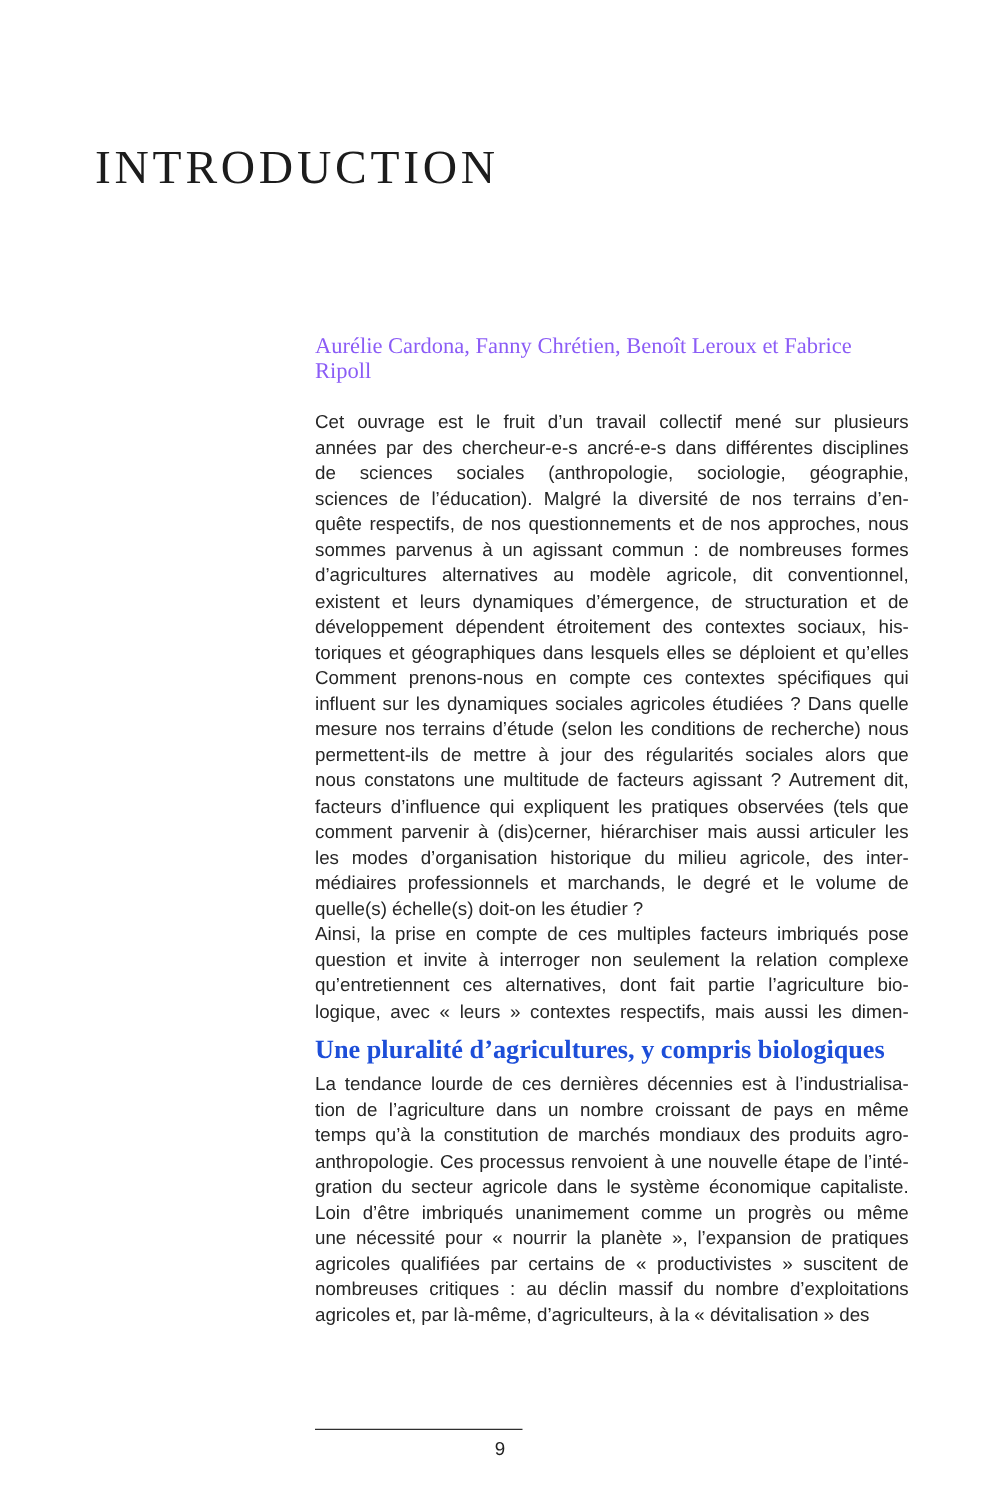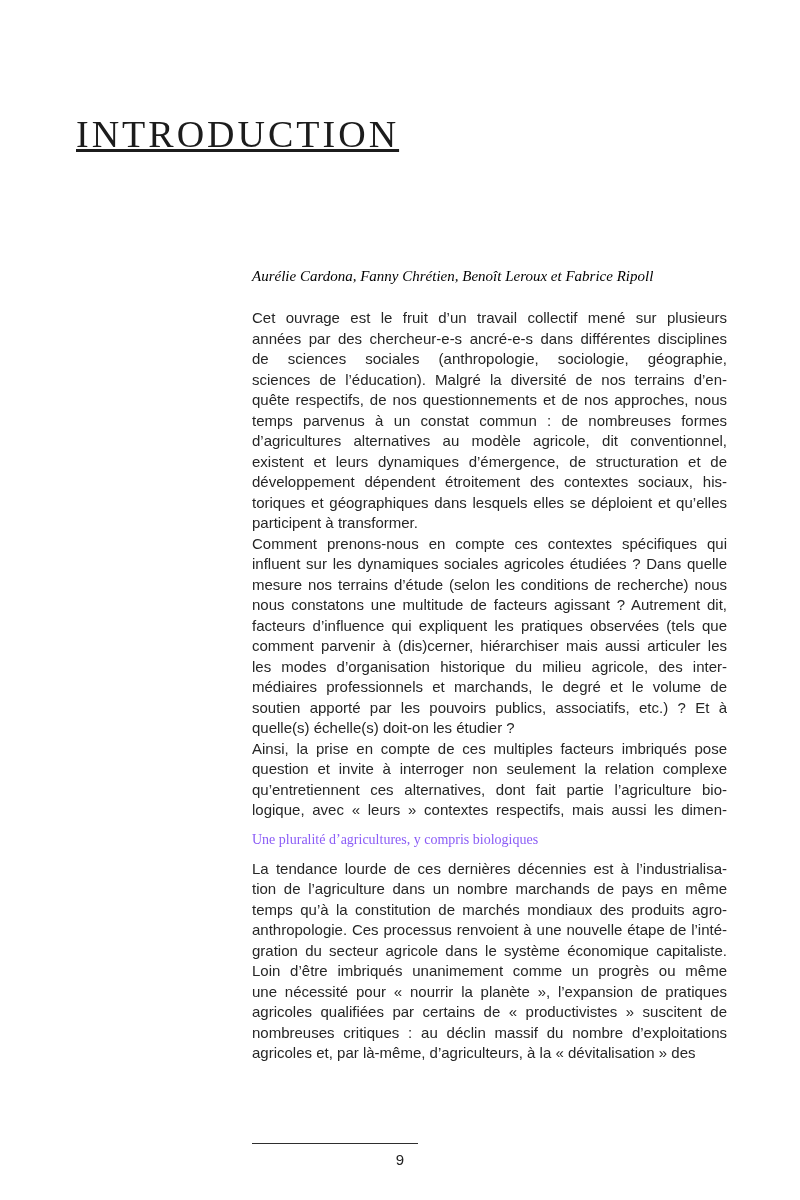--- a/index.html
+++ b/index.html
@@ -15,55 +15,53 @@
     position: absolute;
     left: 76px;
     top: 114px;
     margin: 0;
     font-family: "Liberation Serif", serif;
     font-weight: 400;
     font-size: 38px;
     line-height: 40px;
     letter-spacing: 3px;
     color: #1c1c1c;
-    text-decoration: underline;
   }
   .content {
     position: absolute;
     left: 252px;
     top: 266px;
     width: 475px;
   }
   .byline {
     font-family: "Liberation Serif", serif;
-    font-style: italic;
-    font-size: 15px;
+    font-size: 18px;
     line-height: 20px;
-    color: #000000;
+    color: #8b5cf6;
     margin: 0 0 22px 0;
   }
   .para { margin: 0; }
   .line {
     font-family: Liberation Sans, sans-serif;
     font-size: 15px;
     line-height: 20.5px;
     height: 20.5px;
     overflow: hidden;
     color: #262626;
     text-align: justify;
     text-align-last: justify;
   }
   .line.last { text-align-last: left; }
   .section-heading {
     margin: 6px 0 6px 0;
     font-family: "Liberation Serif", serif;
-    font-weight: 400;
-    font-size: 14px;
+    font-weight: 700;
+    font-size: 21px;
     line-height: 26px;
-    color: #8b5cf6;
+    color: #1d4ed8;
     white-space: nowrap;
   }
   .footnote-rule {
     position: absolute;
     left: 252px;
     top: 1143px;
     width: 166px;
     height: 0;
     border-top: 1.5px solid #2e2e2e;
   }
@@ -86,49 +84,48 @@
 
   <div class="content">
     <p class="byline">Aurélie Cardona, Fanny Chrétien, Benoît Leroux et Fabrice Ripoll</p>
     <div id="body-container">
         <div class="para">
           <div class="line">Cet ouvrage est le fruit d’un travail collectif mené sur plusieurs</div>
           <div class="line">années par des chercheur-e-s ancré-e-s dans différentes disciplines</div>
           <div class="line">de sciences sociales (anthropologie, sociologie, géographie,</div>
           <div class="line">sciences de l’éducation). Malgré la diversité de nos terrains d’en-</div>
           <div class="line">quête respectifs, de nos questionnements et de nos approches, nous</div>
-          <div class="line">temps parvenus à un constat commun : de nombreuses formes</div>
+          <div class="line">sommes parvenus à un agissant commun : de nombreuses formes</div>
           <div class="line">d’agricultures alternatives au modèle agricole, dit conventionnel,</div>
           <div class="line">existent et leurs dynamiques d’émergence, de structuration et de</div>
           <div class="line">développement dépendent étroitement des contextes sociaux, his-</div>
           <div class="line">toriques et géographiques dans lesquels elles se déploient et qu’elles</div>
-          <div class="line last">participent à transformer.</div>
         </div>
         <div class="para">
           <div class="line">Comment prenons-nous en compte ces contextes spécifiques qui</div>
           <div class="line">influent sur les dynamiques sociales agricoles étudiées ? Dans quelle</div>
           <div class="line">mesure nos terrains d’étude (selon les conditions de recherche) nous</div>
+          <div class="line">permettent-ils de mettre à jour des régularités sociales alors que</div>
           <div class="line">nous constatons une multitude de facteurs agissant ? Autrement dit,</div>
           <div class="line">facteurs d’influence qui expliquent les pratiques observées (tels que</div>
           <div class="line">comment parvenir à (dis)cerner, hiérarchiser mais aussi articuler les</div>
           <div class="line">les modes d’organisation historique du milieu agricole, des inter-</div>
           <div class="line">médiaires professionnels et marchands, le degré et le volume de</div>
-          <div class="line">soutien apporté par les pouvoirs publics, associatifs, etc.) ? Et à</div>
           <div class="line last">quelle(s) échelle(s) doit-on les étudier ?</div>
         </div>
         <div class="para">
           <div class="line">Ainsi, la prise en compte de ces multiples facteurs imbriqués pose</div>
           <div class="line">question et invite à interroger non seulement la relation complexe</div>
           <div class="line">qu’entretiennent ces alternatives, dont fait partie l’agriculture bio-</div>
           <div class="line">logique, avec « leurs » contextes respectifs, mais aussi les dimen-</div>
         </div>
         <h2 class="section-heading">Une pluralité d’agricultures, y compris biologiques</h2>
         <div class="para">
           <div class="line">La tendance lourde de ces dernières décennies est à l’industrialisa-</div>
-          <div class="line">tion de l’agriculture dans un nombre marchands de pays en même</div>
+          <div class="line">tion de l’agriculture dans un nombre croissant de pays en même</div>
           <div class="line">temps qu’à la constitution de marchés mondiaux des produits agro-</div>
           <div class="line">anthropologie. Ces processus renvoient à une nouvelle étape de l’inté-</div>
           <div class="line">gration du secteur agricole dans le système économique capitaliste.</div>
           <div class="line">Loin d’être imbriqués unanimement comme un progrès ou même</div>
           <div class="line">une nécessité pour « nourrir la planète », l’expansion de pratiques</div>
           <div class="line">agricoles qualifiées par certains de « productivistes » suscitent de</div>
           <div class="line">nombreuses critiques : au déclin massif du nombre d’exploitations</div>
           <div class="line last">agricoles et, par là-même, d’agriculteurs, à la « dévitalisation » des</div>
         </div>
       </div>

